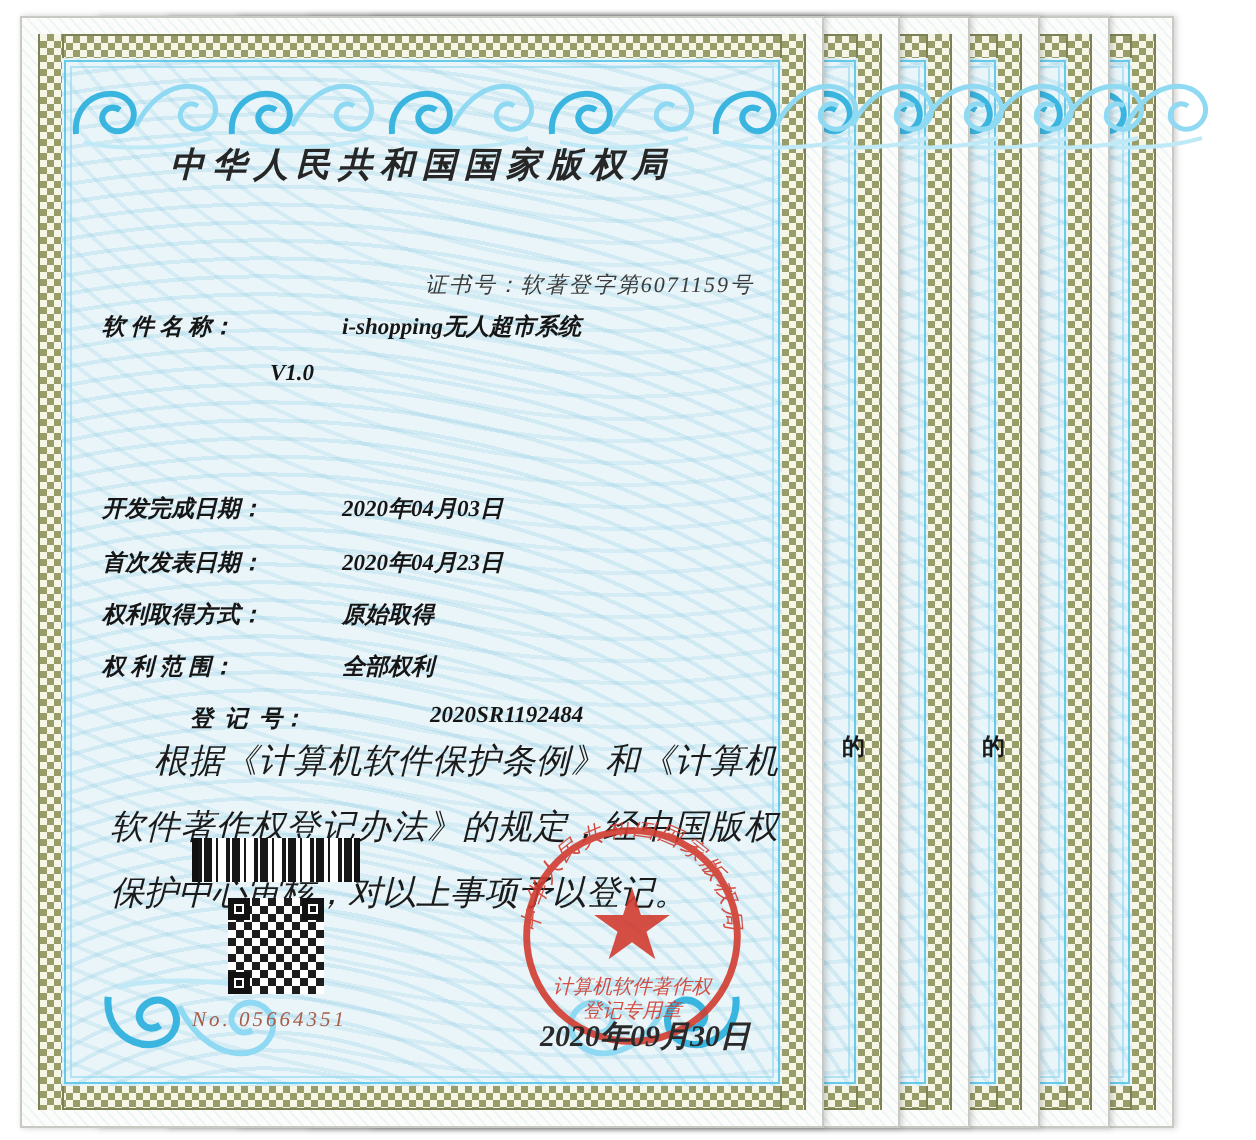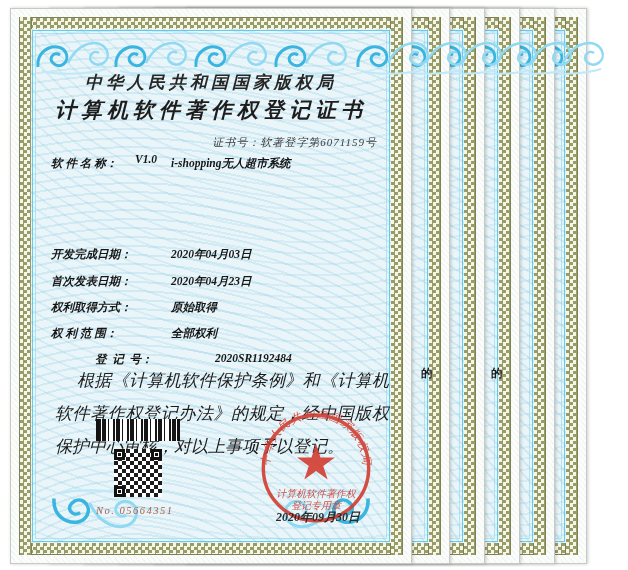--- a/index.html
+++ b/index.html
@@ -51,21 +51,21 @@
     border-left:3px solid #111;border-right:3px solid #111;
     background:repeating-linear-gradient(90deg,#161616 0 2px,#fff 2px 3px,#161616 3px 7px,#fff 7px 9px,#161616 9px 10px,#fff 10px 14px);}
   .qrcode{top:440px;left:103px;width:48px;height:48px;background:#fff;
     background-image:repeating-conic-gradient(#1c1c1c 0% 25%,#ffffff 0% 50%);background-size:8px 8px;}
   .finder{position:absolute;width:11px;height:11px;border:3px solid #111;background:#fff;box-sizing:border-box;}
   .finder::after{content:"";position:absolute;inset:1px;background:#111;}
   .finder.tl{top:0;left:0;} .finder.tr{top:0;right:0;} .finder.bl{bottom:0;left:0;}
   .serial{top:496px;left:85px;font-size:10.5px;color:#a85c48;letter-spacing:1.5px;
           font-family:"Liberation Serif",serif;}
   .seal{top:402px;left:248px;width:114px;height:114px;opacity:.9;}
-  .issuedate{top:500px;left:250px;width:114px;text-align:center;font-size:12px;
+  .issuedate{top:500px;left:250px;width:114px;text-align:right;font-size:15px;
              font-weight:bold;color:#2a2a2a;}
   .peek{top:357px;left:372px;font-size:11.5px;font-weight:600;color:#1b1b1b;}
 </style>
 </head>
 <body>
 
 <svg width="0" height="0" style="position:absolute">
   <defs>
     <g id="curl" fill="none">
       <path d="M2,36 C0,16 24,10 30,22 C34,31 24,39 17,32 C12,27 18,20 24,24" stroke="#3ab5e0" stroke-width="3"></path>
@@ -221,28 +221,27 @@
       <use href="#curl" x="322"></use>
     </svg>
   <svg class="flourish fl-bl" viewBox="0 0 80 44">
       <use href="#curl"></use>
     </svg>
   <svg class="flourish fl-br" viewBox="0 0 80 44">
       <use href="#curl"></use>
     </svg>
 
   <div class="abs issuer">中华人民共和国国家版权局</div>
-  <div class="abs doctitle">计算机软件著作权登记证书</div>
   <div class="abs certno"><span>证书号：</span><span>软著登字第6071159号</span></div>
 
   <div class="abs row" style="top:147px;">
     <span class="lbl">软 件 名 称：</span>
     <span class="val">i-shopping无人超市系统</span>
   </div>
-  <div class="abs val2" style="top:144px;">V1.0</div>
+  <div class="abs val2" style="top:172px;">V1.0</div>
 
   <div class="abs row" style="top:238px;">
     <span class="lbl">开发完成日期：</span>
     <span class="val">2020年04月03日</span>
   </div>
   <div class="abs row" style="top:265px;">
     <span class="lbl">首次发表日期：</span>
     <span class="val">2020年04月23日</span>
   </div>
   <div class="abs row" style="top:291px;">

